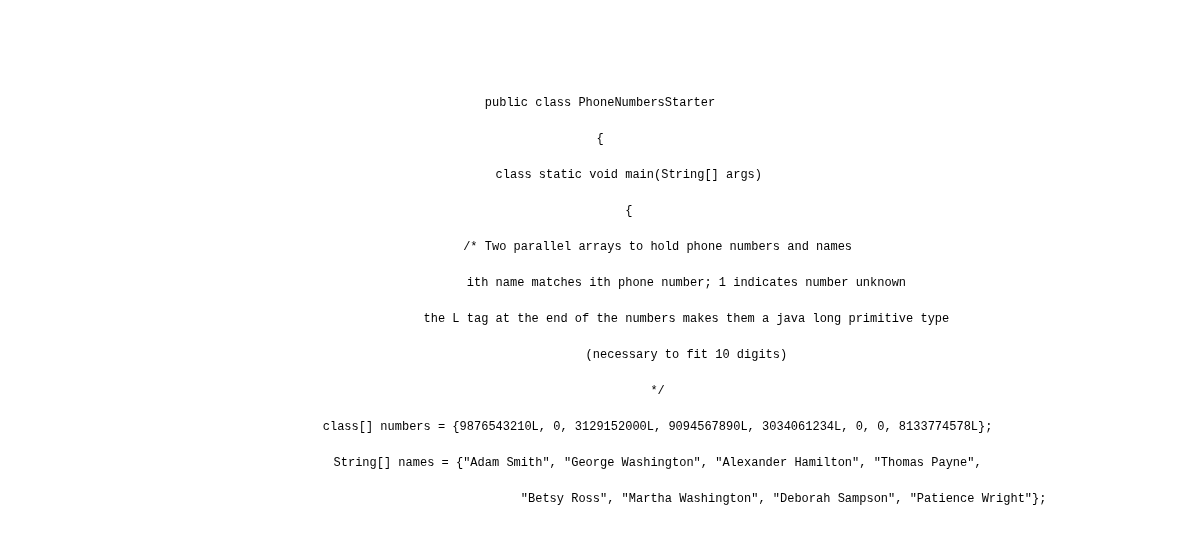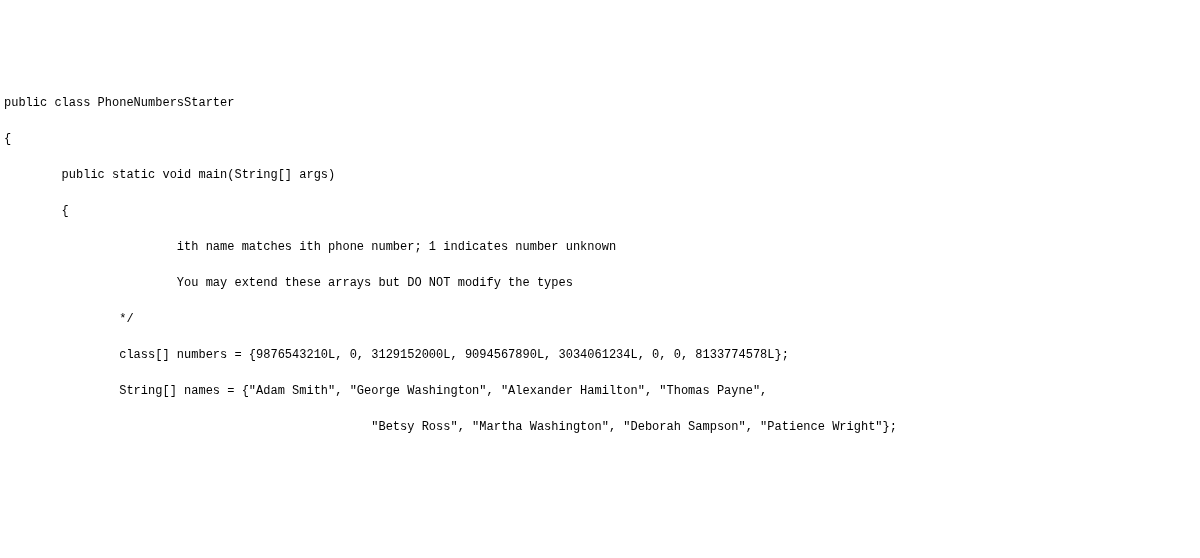--- a/index.html
+++ b/index.html
@@ -15,34 +15,37 @@
       color: #000000;
       padding: 4px;
       white-space: pre;
     }
     .code-container {
       white-space: pre;
     }
     .line {
       display: block;
       min-height: 18px;
+      text-align: center;
     }
   </style>
 </head>
 <body>
 
 
 
 <div class="code-container">
 <span class="line">public class PhoneNumbersStarter</span>
 <span class="line">{</span>
-<span class="line">        public static void main(String[] args)</span>
+<span class="line">        class static void main(String[] args)</span>
 <span class="line">        {</span>
+<span class="line">                /* Two parallel arrays to hold phone numbers and names</span>
 <span class="line">                        ith name matches ith phone number; 1 indicates number unknown</span>
-<span class="line">                        You may extend these arrays but DO NOT modify the types</span>
+<span class="line">                        the L tag at the end of the numbers makes them a java long primitive type</span>
+<span class="line">                        (necessary to fit 10 digits)</span>
 <span class="line">                */</span>
 <span class="line">                class[] numbers = {9876543210L, 0, 3129152000L, 9094567890L, 3034061234L, 0, 0, 8133774578L};</span>
 <span class="line">                String[] names = {"Adam Smith", "George Washington", "Alexander Hamilton", "Thomas Payne",</span>
 <span class="line">                                                   "Betsy Ross", "Martha Washington", "Deborah Sampson", "Patience Wright"};</span>
 
 
 
 
 
 

